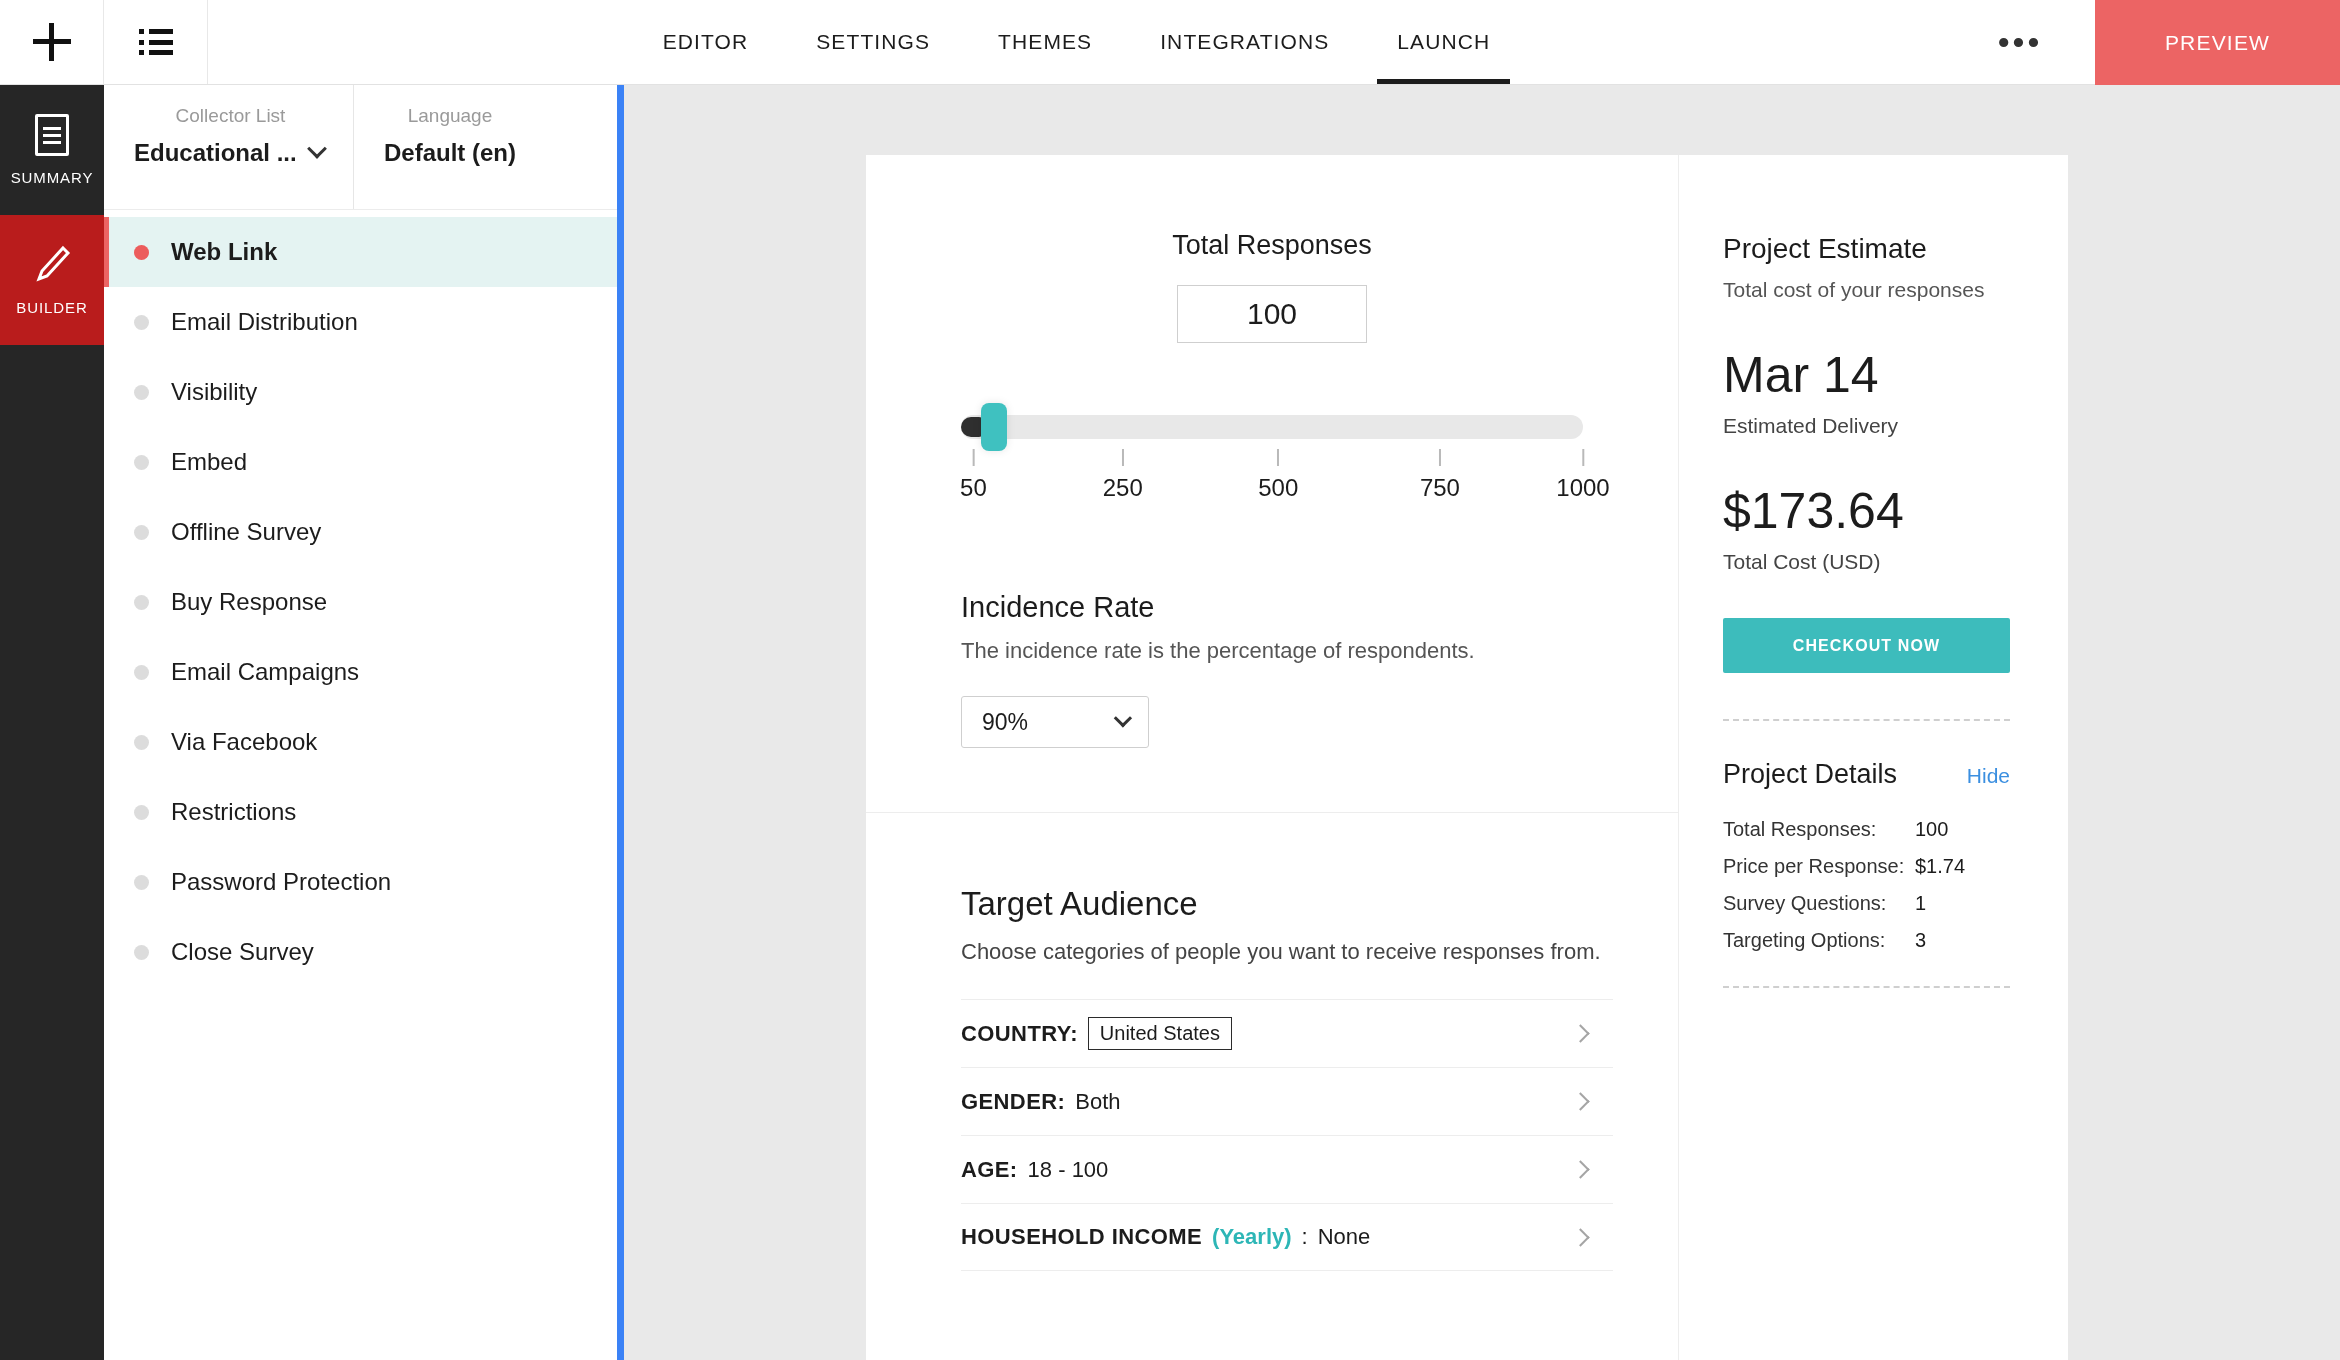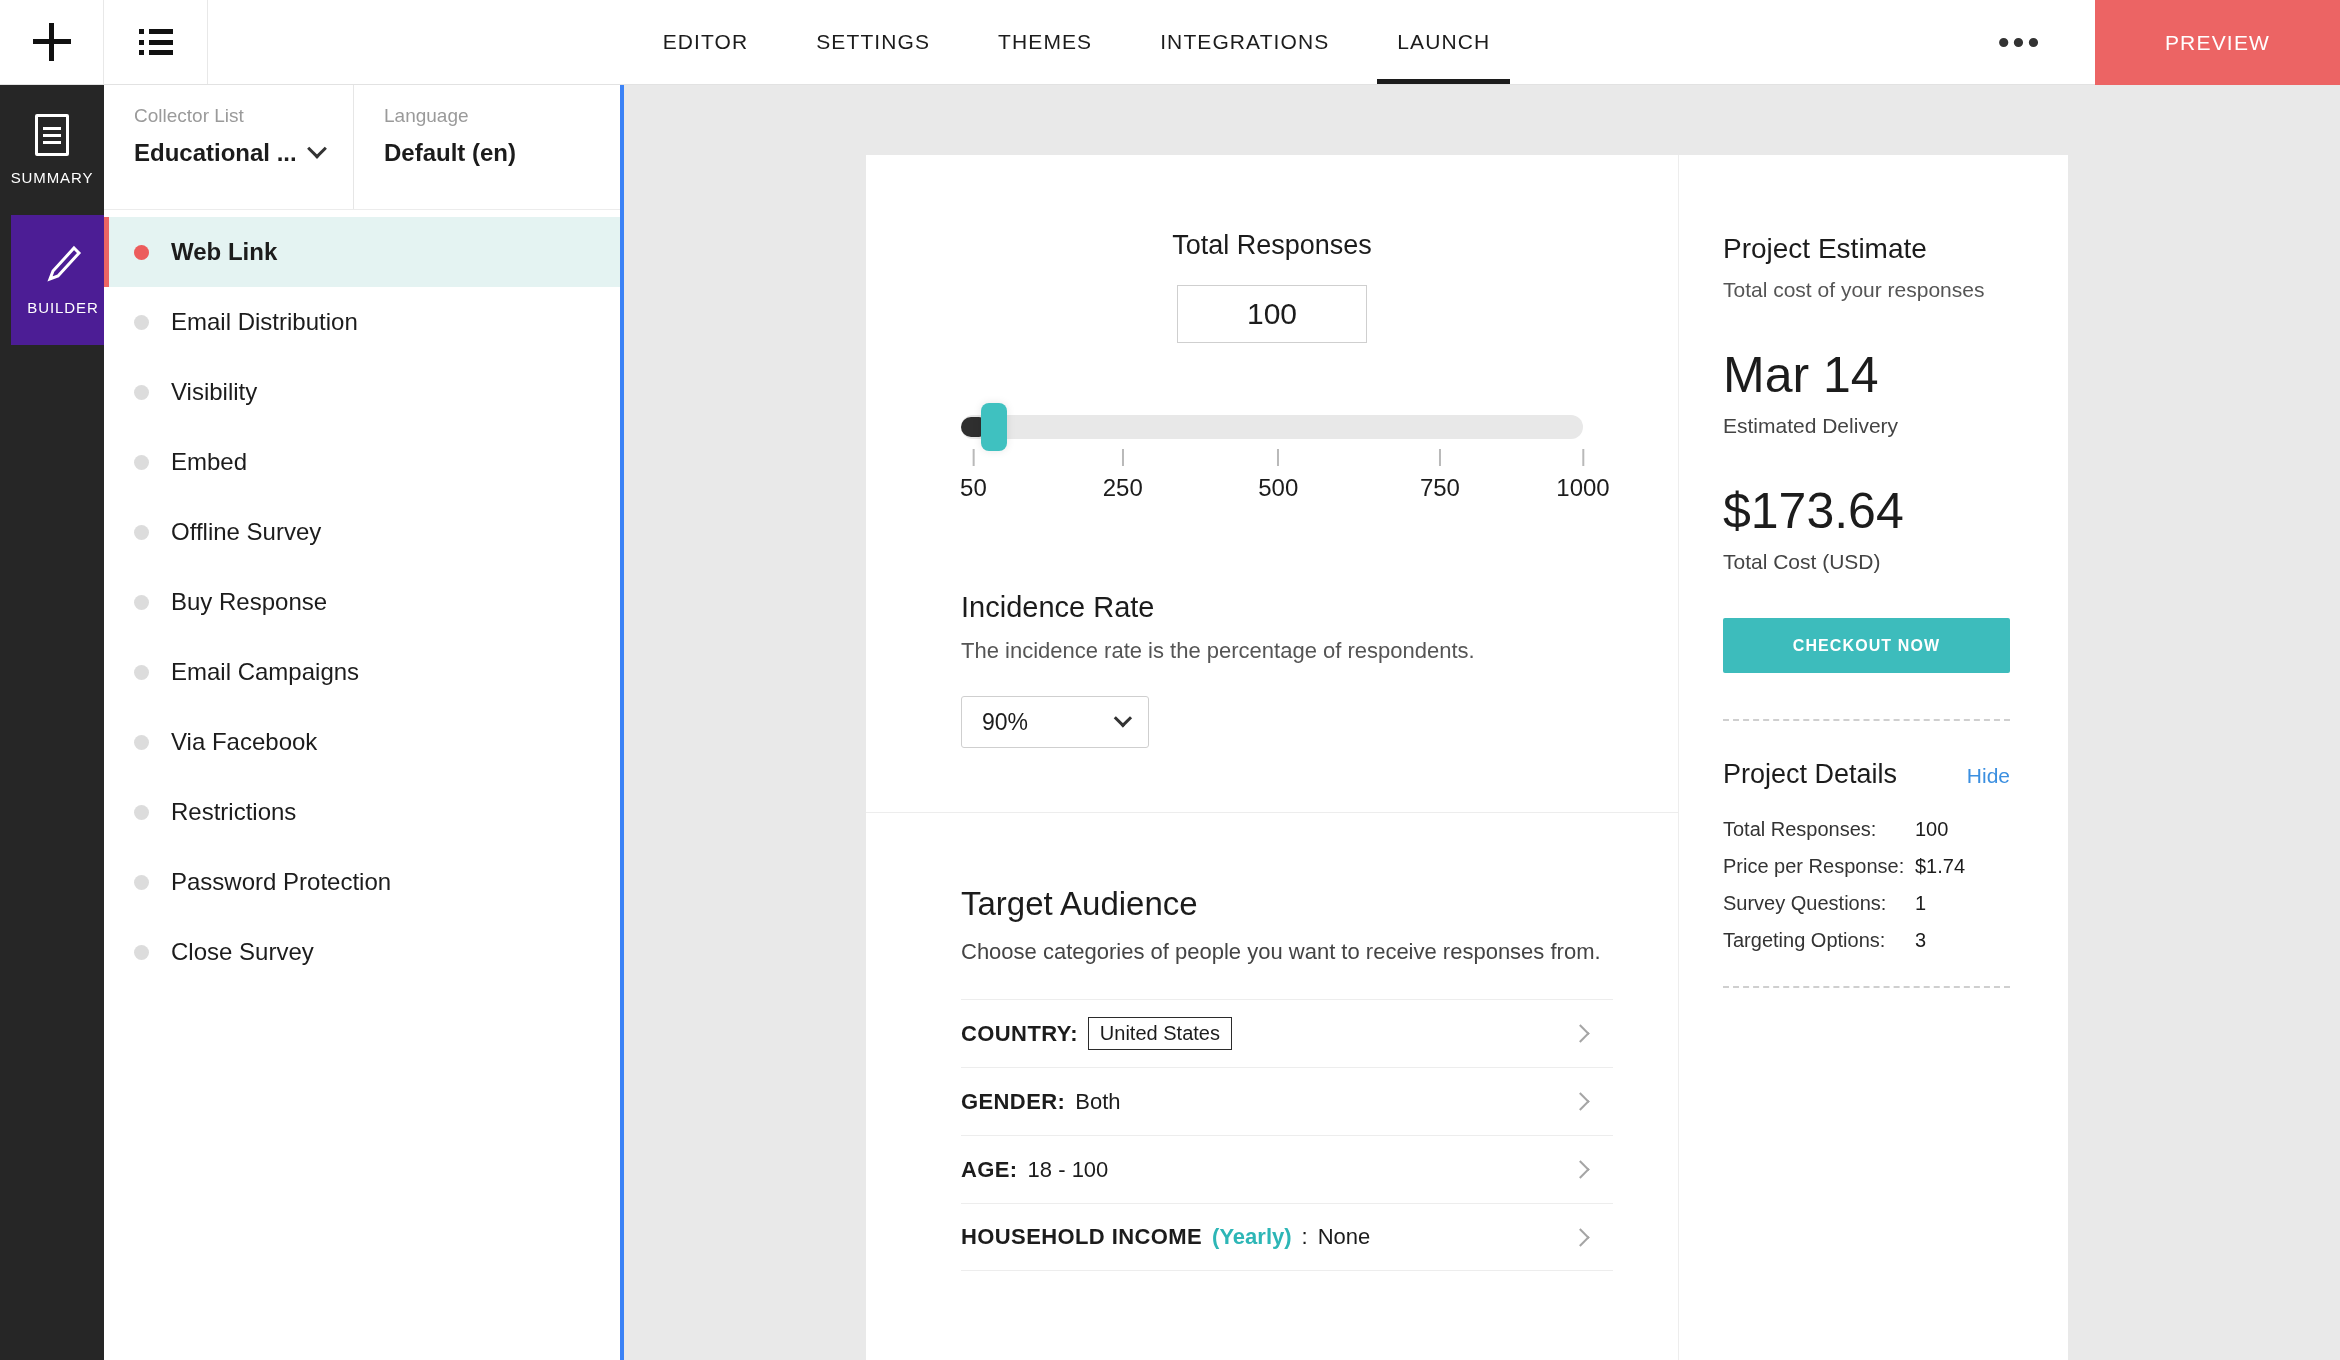--- a/index.html
+++ b/index.html
@@ -56,34 +56,34 @@
     font-size: 21px; letter-spacing: 1.2px;
   }
 
   
   .rail { position: absolute; left: 0; top: 85px; width: 104px; height: 1275px; background: #262626; }
   .rail-item {
     width: 104px; height: 130px; display: flex; flex-direction: column;
     align-items: center; justify-content: center; gap: 13px; color: #fff;
   }
   .rail-item.summary { background: #262626; }
-  .rail-item.builder { background: #4c1d95; margin-left: 11px; }
+  .rail-item.builder { background: #b91c1c; }
   .rail-label { font-size: 15px; letter-spacing: 0.9px; }
   .doc-icon {
     width: 34px; height: 42px; border: 3px solid #fff; border-radius: 2px;
     display: flex; flex-direction: column; justify-content: center; align-items: center; gap: 4px;
   }
   .doc-icon i { display: block; width: 18px; height: 3px; background: #fff; }
   .pencil-icon { width: 40px; height: 42px; position: relative; }
   .pencil-icon svg { display:block; }
 
   
   .leftpanel {
     position: absolute; left: 104px; top: 85px; width: 520px; height: 1275px;
-    background: #ffffff; border-right: 4px solid #3b82f6;
+    background: #ffffff; border-right: 7px solid #3b82f6; text-align: center;
   }
   .collector-header {
     height: 125px; display: flex; align-items: stretch; border-bottom: 1px solid #ececec;
   }
   .ch-col { padding: 20px 26px 0 30px; display: flex; flex-direction: column; gap: 12px; }
   .ch-col.first { width: 250px; border-right: 1px solid #e6e6e6; }
   .ch-label { font-size: 19px; color: #9a9a9a; }
   .ch-value { font-size: 24px; font-weight: bold; color: #1c1c1c; display: flex; align-items: center; gap: 13px; }
   .chev-sm {
     width: 14px; height: 14px; border-right: 3px solid #333; border-bottom: 3px solid #333;

